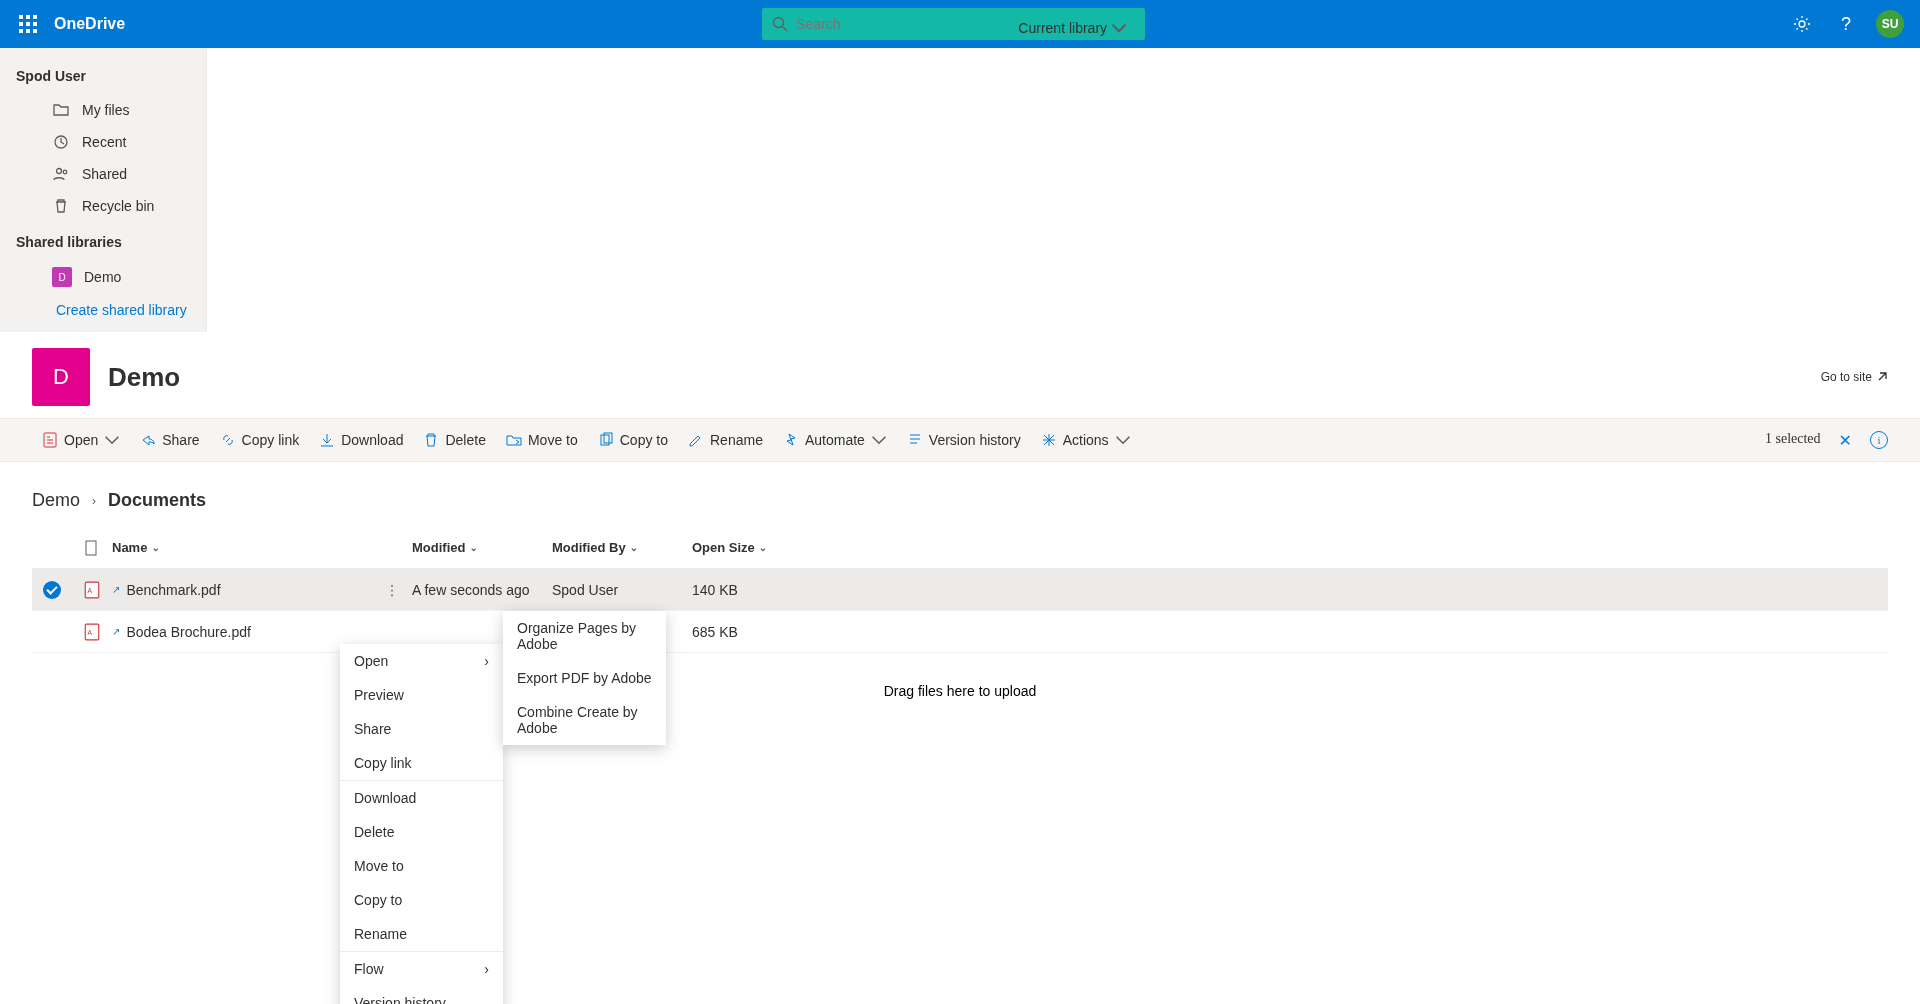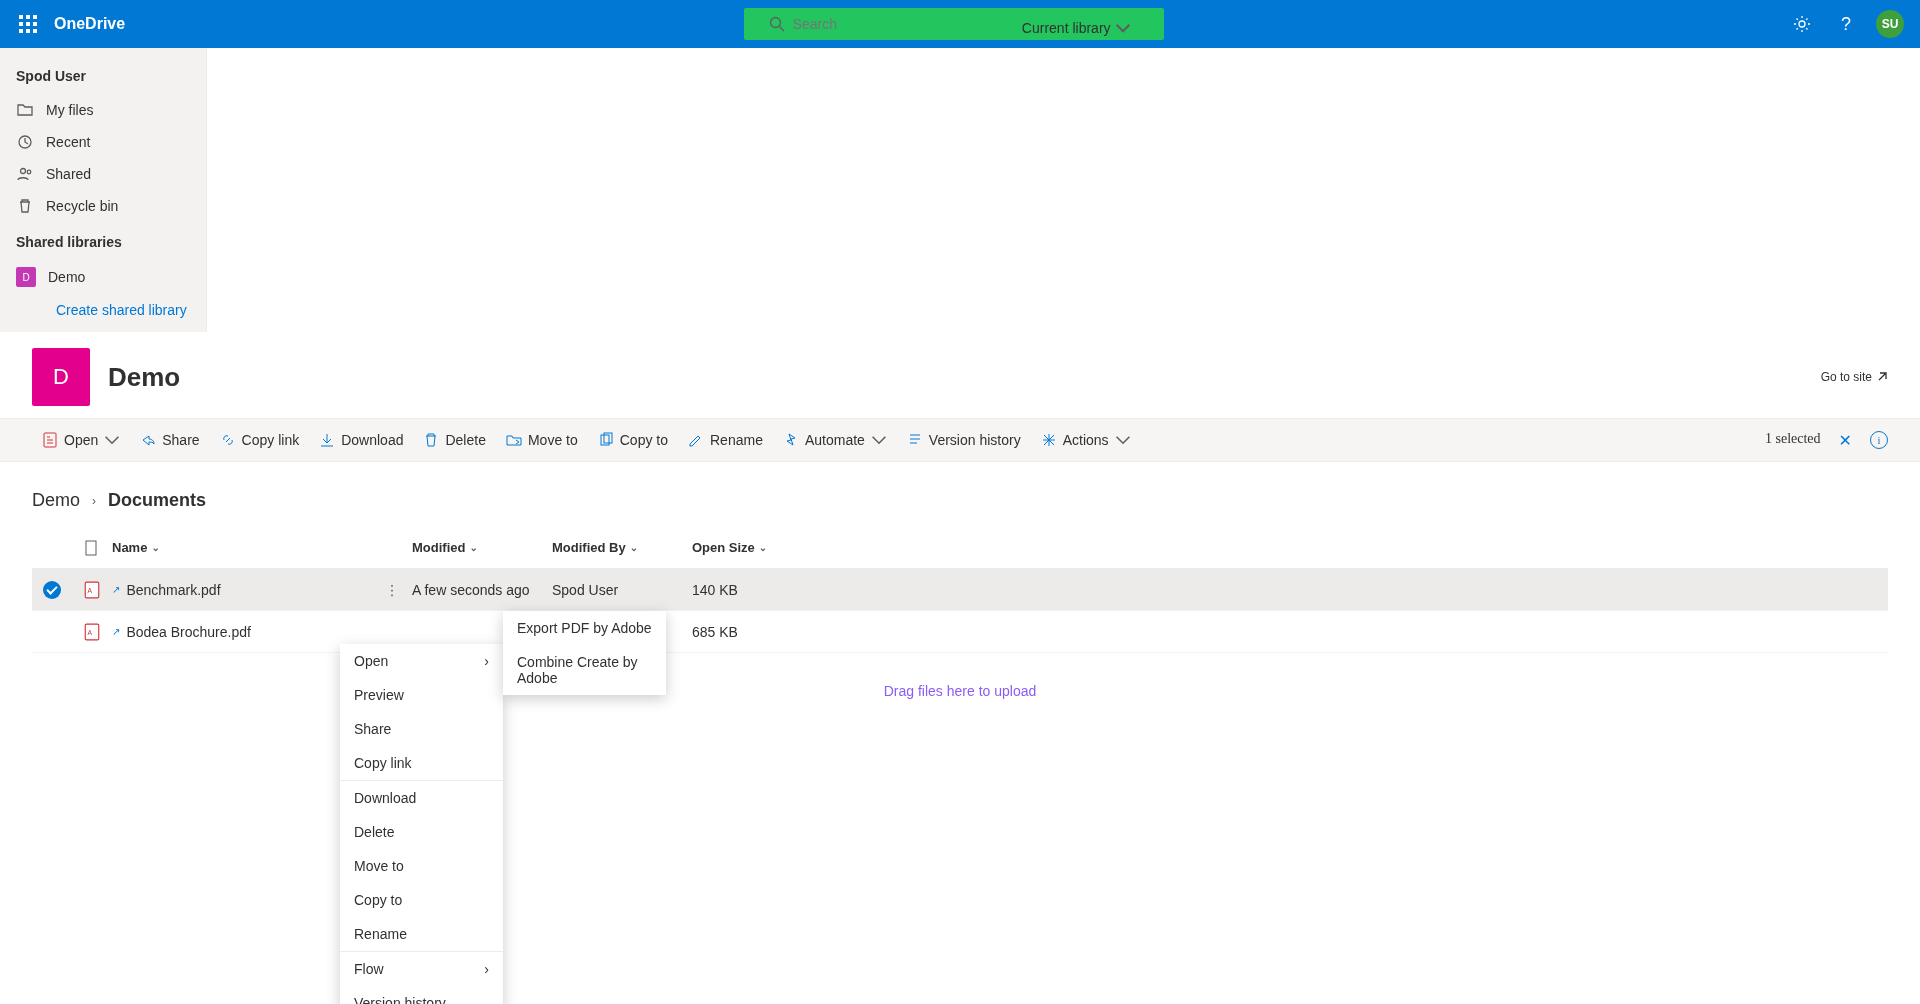--- a/index.html
+++ b/index.html
@@ -5,34 +5,34 @@
 * { box-sizing: border-box; margin: 0; padding: 0; }
 body { font-family: "Segoe UI", -apple-system, sans-serif; font-size: 14px; color: #323130; background: #fff; overflow: hidden; }
 
 
 .topbar { height: 48px; background: #0078d4; display: flex; align-items: center; color: #fff; padding: 0 8px; }
 .waffle { width: 40px; height: 48px; display: flex; align-items: center; justify-content: center; cursor: pointer; }
 .waffle-grid { display: grid; grid-template-columns: repeat(3, 4px); grid-template-rows: repeat(3, 4px); gap: 3px; }
 .waffle-grid span { width: 4px; height: 4px; background: #fff; }
 .brand { font-size: 16px; font-weight: 600; margin-left: 6px; }
 .searchwrap { flex: 1; display: flex; justify-content: center; }
-.searchbox { width: 420px; height: 32px; background: #22c55e; border-radius: 2px; display: flex; align-items: center; padding: 0 25px; color: #605e5c; }
+.searchbox { width: 383px; height: 32px; background: #14b8a6; border-radius: 2px; display: flex; align-items: center; padding: 0 10px; color: #605e5c; }
 .searchbox svg { width: 16px; height: 16px; margin-right: 8px; fill: #605e5c; }
 .searchbox input { flex: 1; border: none; background: transparent; outline: none; font-size: 14px; color: #323130; }
 .searchbox .scope { font-size: 14px; color: #323130; margin-left: 8px; display: flex; align-items: center; gap: 4px; margin-top: 8px; }
 .topright { display: flex; align-items: center; gap: 4px; padding-right: 8px; }
 .topicon { width: 40px; height: 48px; display: flex; align-items: center; justify-content: center; cursor: pointer; }
 .avatar { width: 28px; height: 28px; border-radius: 50%; background: #3da03d; color: #fff; display: flex; align-items: center; justify-content: center; font-size: 12px; font-weight: 600; margin-left: 6px; }
 
 
 .layout { display: flex; height: calc(100vh - 48px); flex-direction: column; }
 .sidebar { width: 207px; background: #f3f2f1; border-right: 1px solid #edebe9; display: flex; flex-direction: column; padding-top: 14px; }
 .sidebar-section { padding: 0 0 6px 0; }
 .sidebar-heading { font-weight: 600; font-size: 14px; padding: 6px 16px 10px 16px; }
-.nav-item { display: flex; align-items: center; gap: 12px; padding: 7px 16px; cursor: pointer; color: #323130; }
+.nav-item { display: flex; align-items: center; gap: 12px; padding: 7px 16px; cursor: pointer; color: #323130; margin-left: 36px; }
 .nav-icon-wrap { width: 18px; height: 18px; display: flex; align-items: center; justify-content: center; color: #605e5c; }
 .nav-icon-wrap svg { width: 16px; height: 16px; fill: none; stroke: #605e5c; stroke-width: 1.3; }
 .lib-tile { width: 20px; height: 20px; background: #c239b3; display: flex; align-items: center; justify-content: center; color: #fff; font-size: 10px; border-radius: 2px; }
 .create-link { color: #0078d4; padding: 8px 16px 8px 56px; cursor: pointer; }
 .sidebar-footer { margin-top: auto; padding: 0 16px 20px 16px; }
 .sidebar-footer div { color: #0078d4; padding: 8px 0; cursor: pointer; }
 
 
 .main { flex: 1; background: #fff; position: relative; overflow: auto; }
 .site-header { display: flex; align-items: center; padding: 16px 32px 12px 32px; gap: 18px; }
@@ -56,21 +56,21 @@
 .filerow.header { font-weight: 600; font-size: 13px; border-bottom: 1px solid #edebe9; }
 .filerow.selected { background: #edebe9; }
 .chkcell { display: flex; align-items: center; justify-content: center; }
 .chkcircle { width: 18px; height: 18px; border-radius: 50%; background: #0078d4; display: flex; align-items: center; justify-content: center; }
 .chkcircle::after { content: ""; width: 8px; height: 4px; border-left: 2px solid #fff; border-bottom: 2px solid #fff; transform: rotate(-45deg); margin-top:-2px; }
 .docicon { width: 18px; height: 18px; }
 .fname { display: flex; align-items: center; gap: 6px; }
 .sharemark { color: #0078d4; font-size: 10px; }
 .sortchev { font-size: 10px; color: #605e5c; margin-left:4px; }
 .more-dots { color: #605e5c; cursor: pointer; display:flex; justify-content:center;}
-.dropzone { text-align: center; color: #8b5cf6; padding: 30px 0; font-size: 14px; }
+.dropzone { text-align: center; color: #000000; padding: 30px 0; font-size: 14px; }
 
 
 .ctxmenu { position: absolute; background: #fff; box-shadow: 0 4px 14px rgba(0,0,0,.2); width: 163px; z-index: 50; font-size: 14px; }
 .ctxmenu .mi { padding: 9px 14px; cursor: pointer; display:flex; align-items:center; justify-content:space-between; }
 .ctxmenu .mi:hover, .ctxmenu .mi.hov { background: #edebe9; }
 .ctxmenu hr { border: none; border-top: 1px solid #edebe9; margin: 0; }
 .submenu { position: absolute; left: 163px; background: #fff; box-shadow: 0 4px 14px rgba(0,0,0,.2); width: 163px; }
 .submenu .mi { padding: 9px 14px; cursor: pointer; }
 .headercol{display:flex;align-items:center;}
 </style>
@@ -382,20 +382,23 @@
           <span>›</span>
         </div>
       <div class="mi">
           <span>Version history</span>
         </div>
       <div class="mi hov">
           <span>Actions</span>
           <span>›</span>
         <div class="submenu" style="top:-33px;">
           <div class="mi">
+              <span>Organize Pages by Adobe</span>
+            </div>
+          <div class="mi">
               <span>Export PDF by Adobe</span>
             </div>
           <div class="mi">
               <span>Combine Create by Adobe</span>
             </div>
         </div>
       </div>
       <div class="mi">
           <span>Details</span>
         </div>

